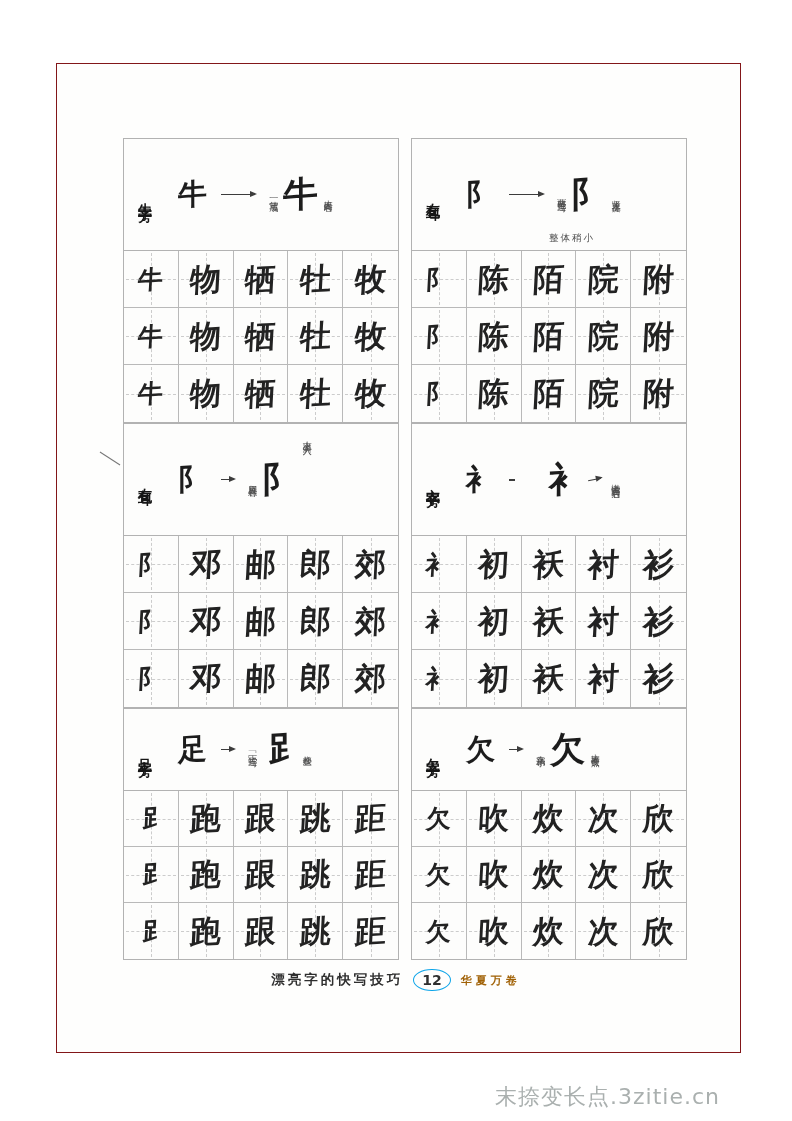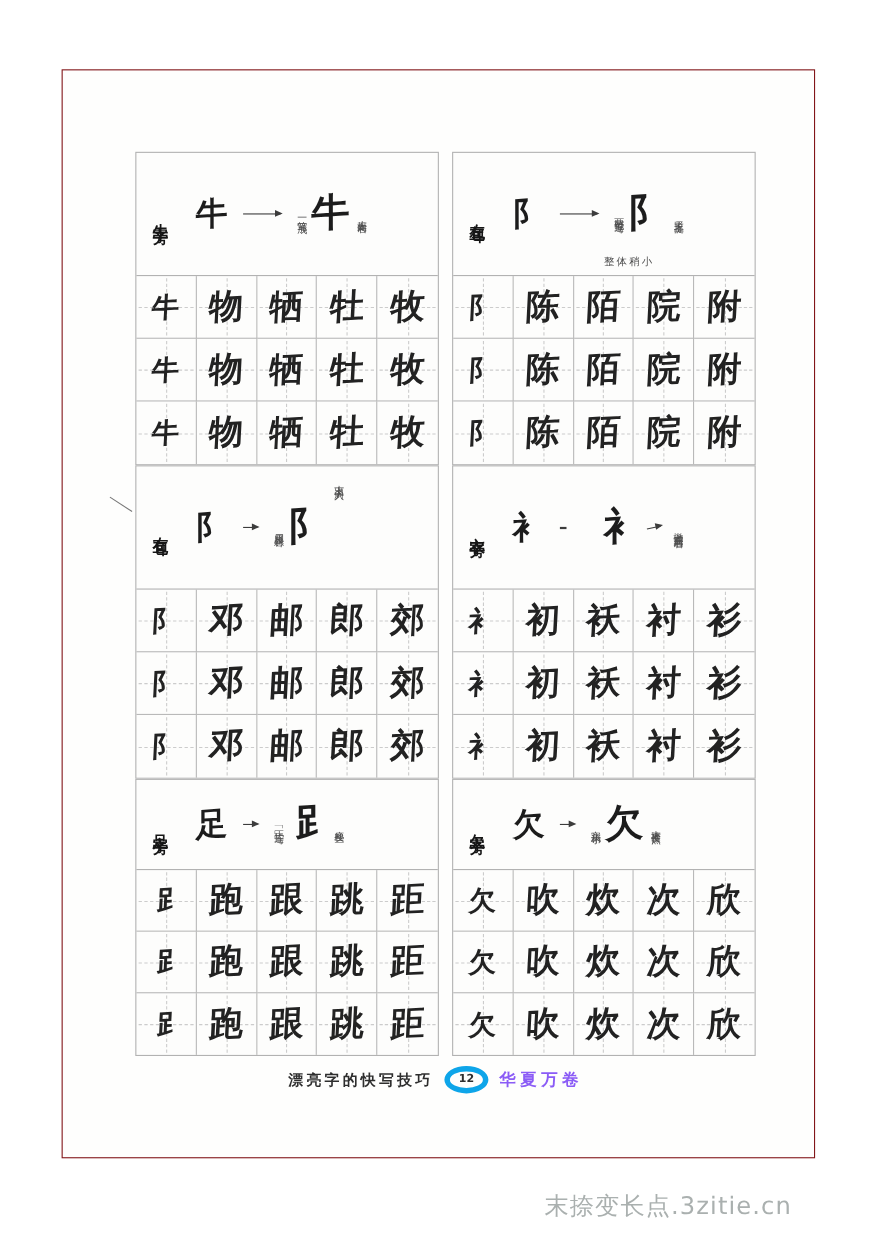--- a/index.html
+++ b/index.html
@@ -36,23 +36,23 @@
   .cell:nth-child(5n){border-right:none;}
   .cell:nth-child(n+11){border-bottom:none;}
   .cell::before{content:'';position:absolute;left:2px;right:2px;top:50%;border-top:1px dashed #cccccc;}
   .cell::after{content:'';position:absolute;top:2px;bottom:2px;left:50%;border-left:1px dashed #cccccc;}
   .hw{position:relative;z-index:1;font-size:31px;color:#222222;font-weight:bold;
       transform:rotate(-3deg) skewX(-6deg);line-height:1;}
   .hw.radical{font-size:25px;}
   .footer{position:absolute;left:0;top:969px;width:792px;display:flex;justify-content:center;
           align-items:center;gap:10px;}
   .footer-title{font-size:13.5px;font-weight:bold;color:#2e2e2e;letter-spacing:3px;}
-  .footer-pagenum{display:inline-block;border:5px solid #0ea5e9;border-radius:50%;padding:2px 8px;
-          font-size:10px;color:#2e2e2e;font-weight:bold;}
-  .footer-pub{font-size:15px;font-weight:bold;color:#8b5cf6;letter-spacing:4px;}
+  .footer-pagenum{display:inline-block;border:1px solid #0ea5e9;border-radius:50%;padding:2px 8px;
+          font-size:14px;color:#2e2e2e;font-weight:bold;}
+  .footer-pub{font-size:11px;font-weight:bold;color:#a16207;letter-spacing:4px;}
   .watermarks{position:absolute;left:495px;top:1082px;width:300px;height:36px;}
   .wm-gray{position:absolute;left:0;top:0;font-size:22px;color:#aab0af;letter-spacing:1px;white-space:nowrap;}
   .wm-red{position:absolute;left:48px;top:1px;font-size:22px;color:#cf3126;font-weight:bold;
           letter-spacing:1px;white-space:nowrap;opacity:0.92;}
 </style>
 </head>
 <body>
 
 <div class="page">
   <div class="red-frame"></div>

